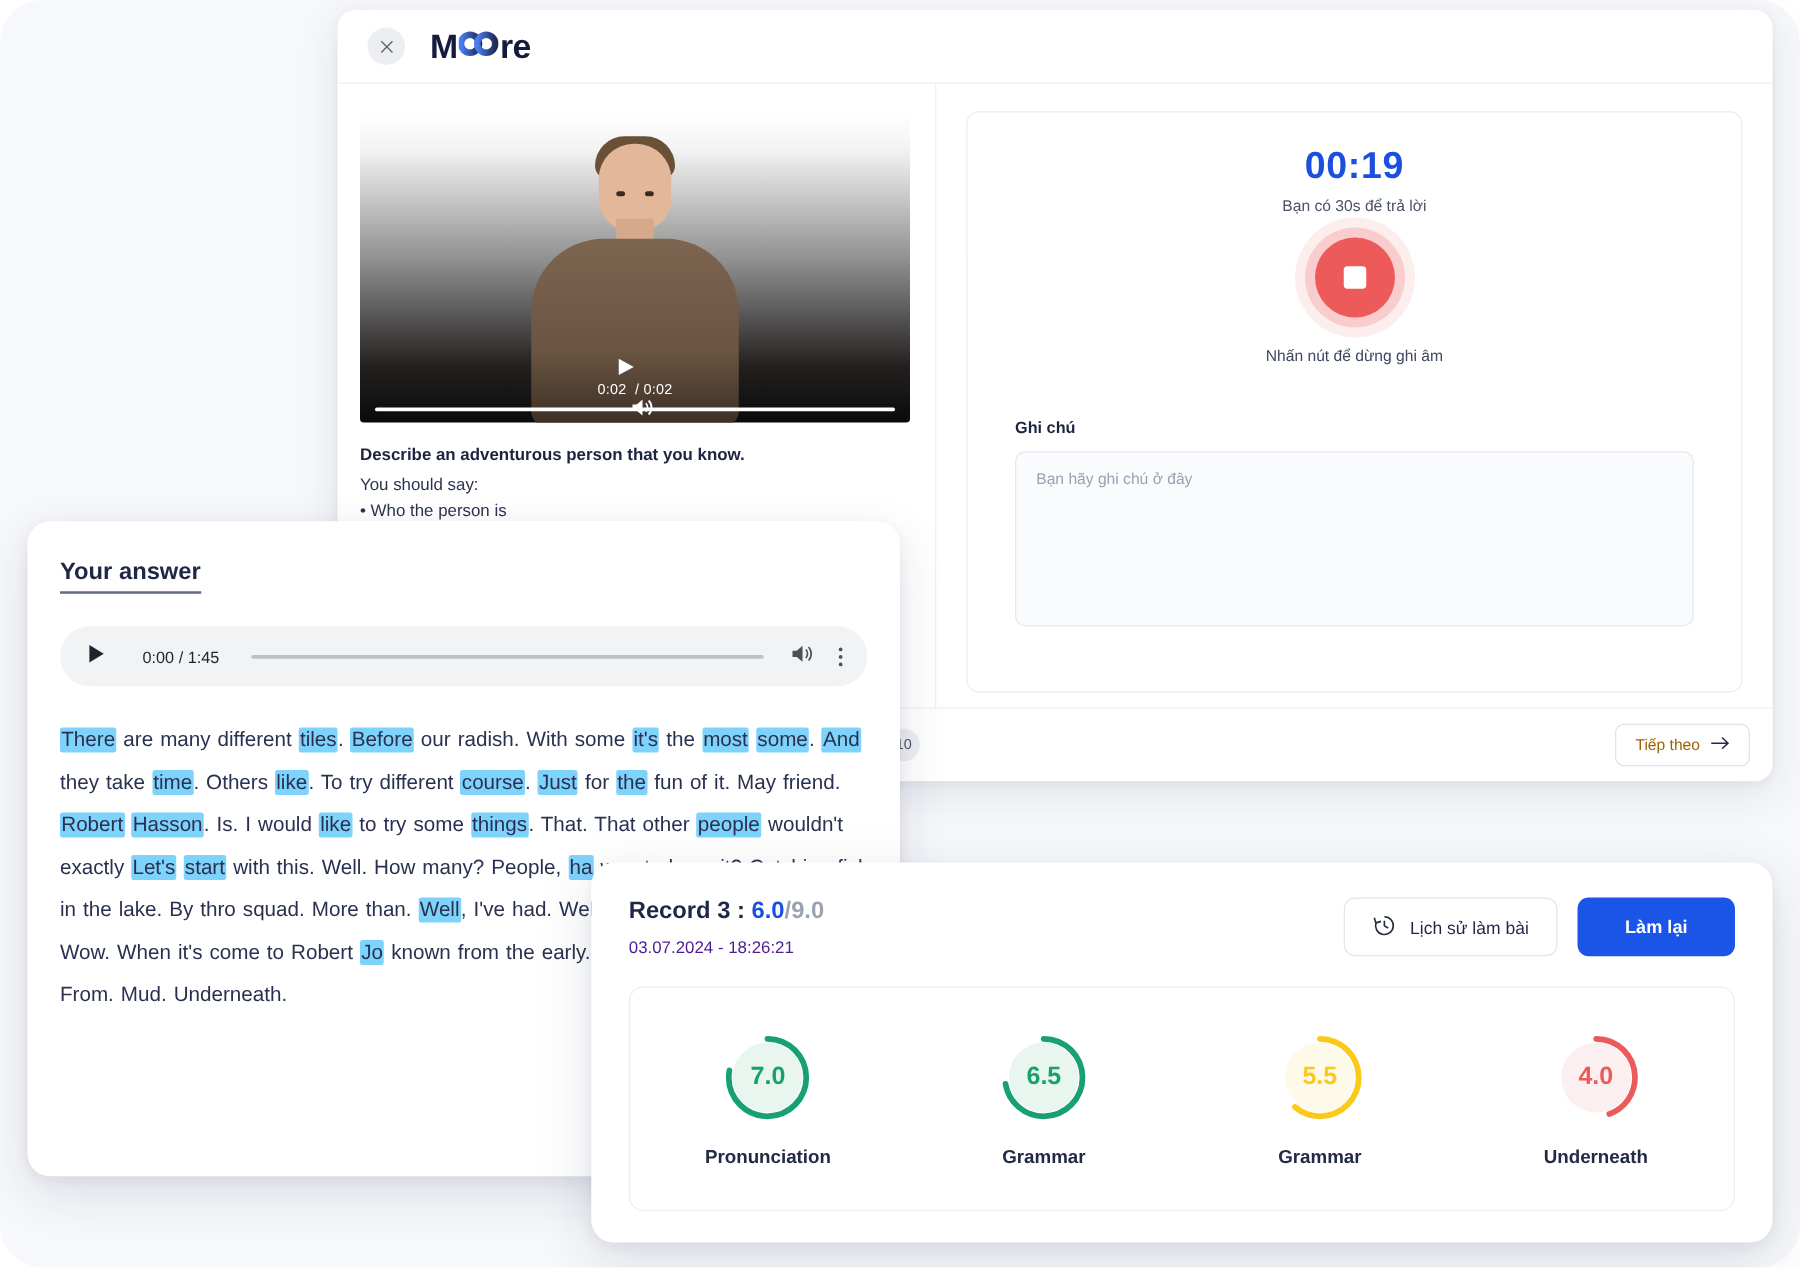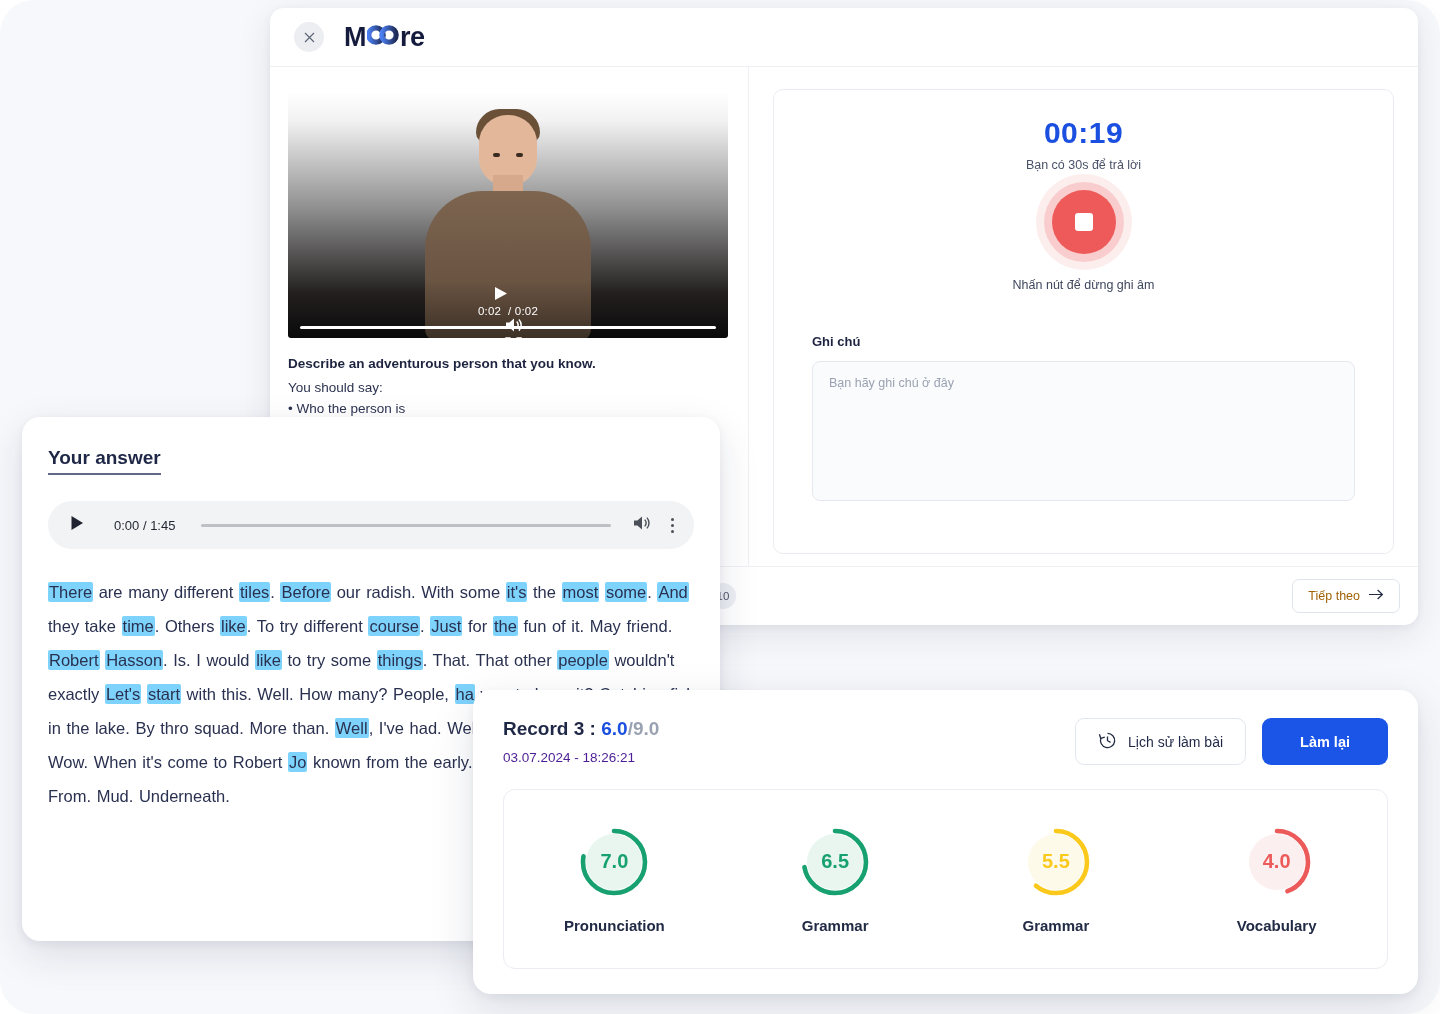--- a/index.html
+++ b/index.html
@@ -497,17 +497,17 @@
           <div class="gauge-label">Grammar</div>
         </div>
         <div class="gauge-cell">
           <div class="gauge">
             <svg width="74" height="74" viewBox="0 0 74 74">
               <circle cx="37" cy="37" r="28" fill="#fcefef"></circle>
               <circle cx="37" cy="37" r="31" fill="none" stroke="#ec5a5a" stroke-width="4.6" stroke-linecap="round" stroke-dasharray="86.57 108.21"></circle>
             </svg>
             <div class="gval" style="color:#ec5a5a">4.0</div>
           </div>
-          <div class="gauge-label">Vocabulary</div>
+          <div class="gauge-label">Underneath</div>
         </div>
       </div>
   </div>
 </div>
 
 </body></html>

